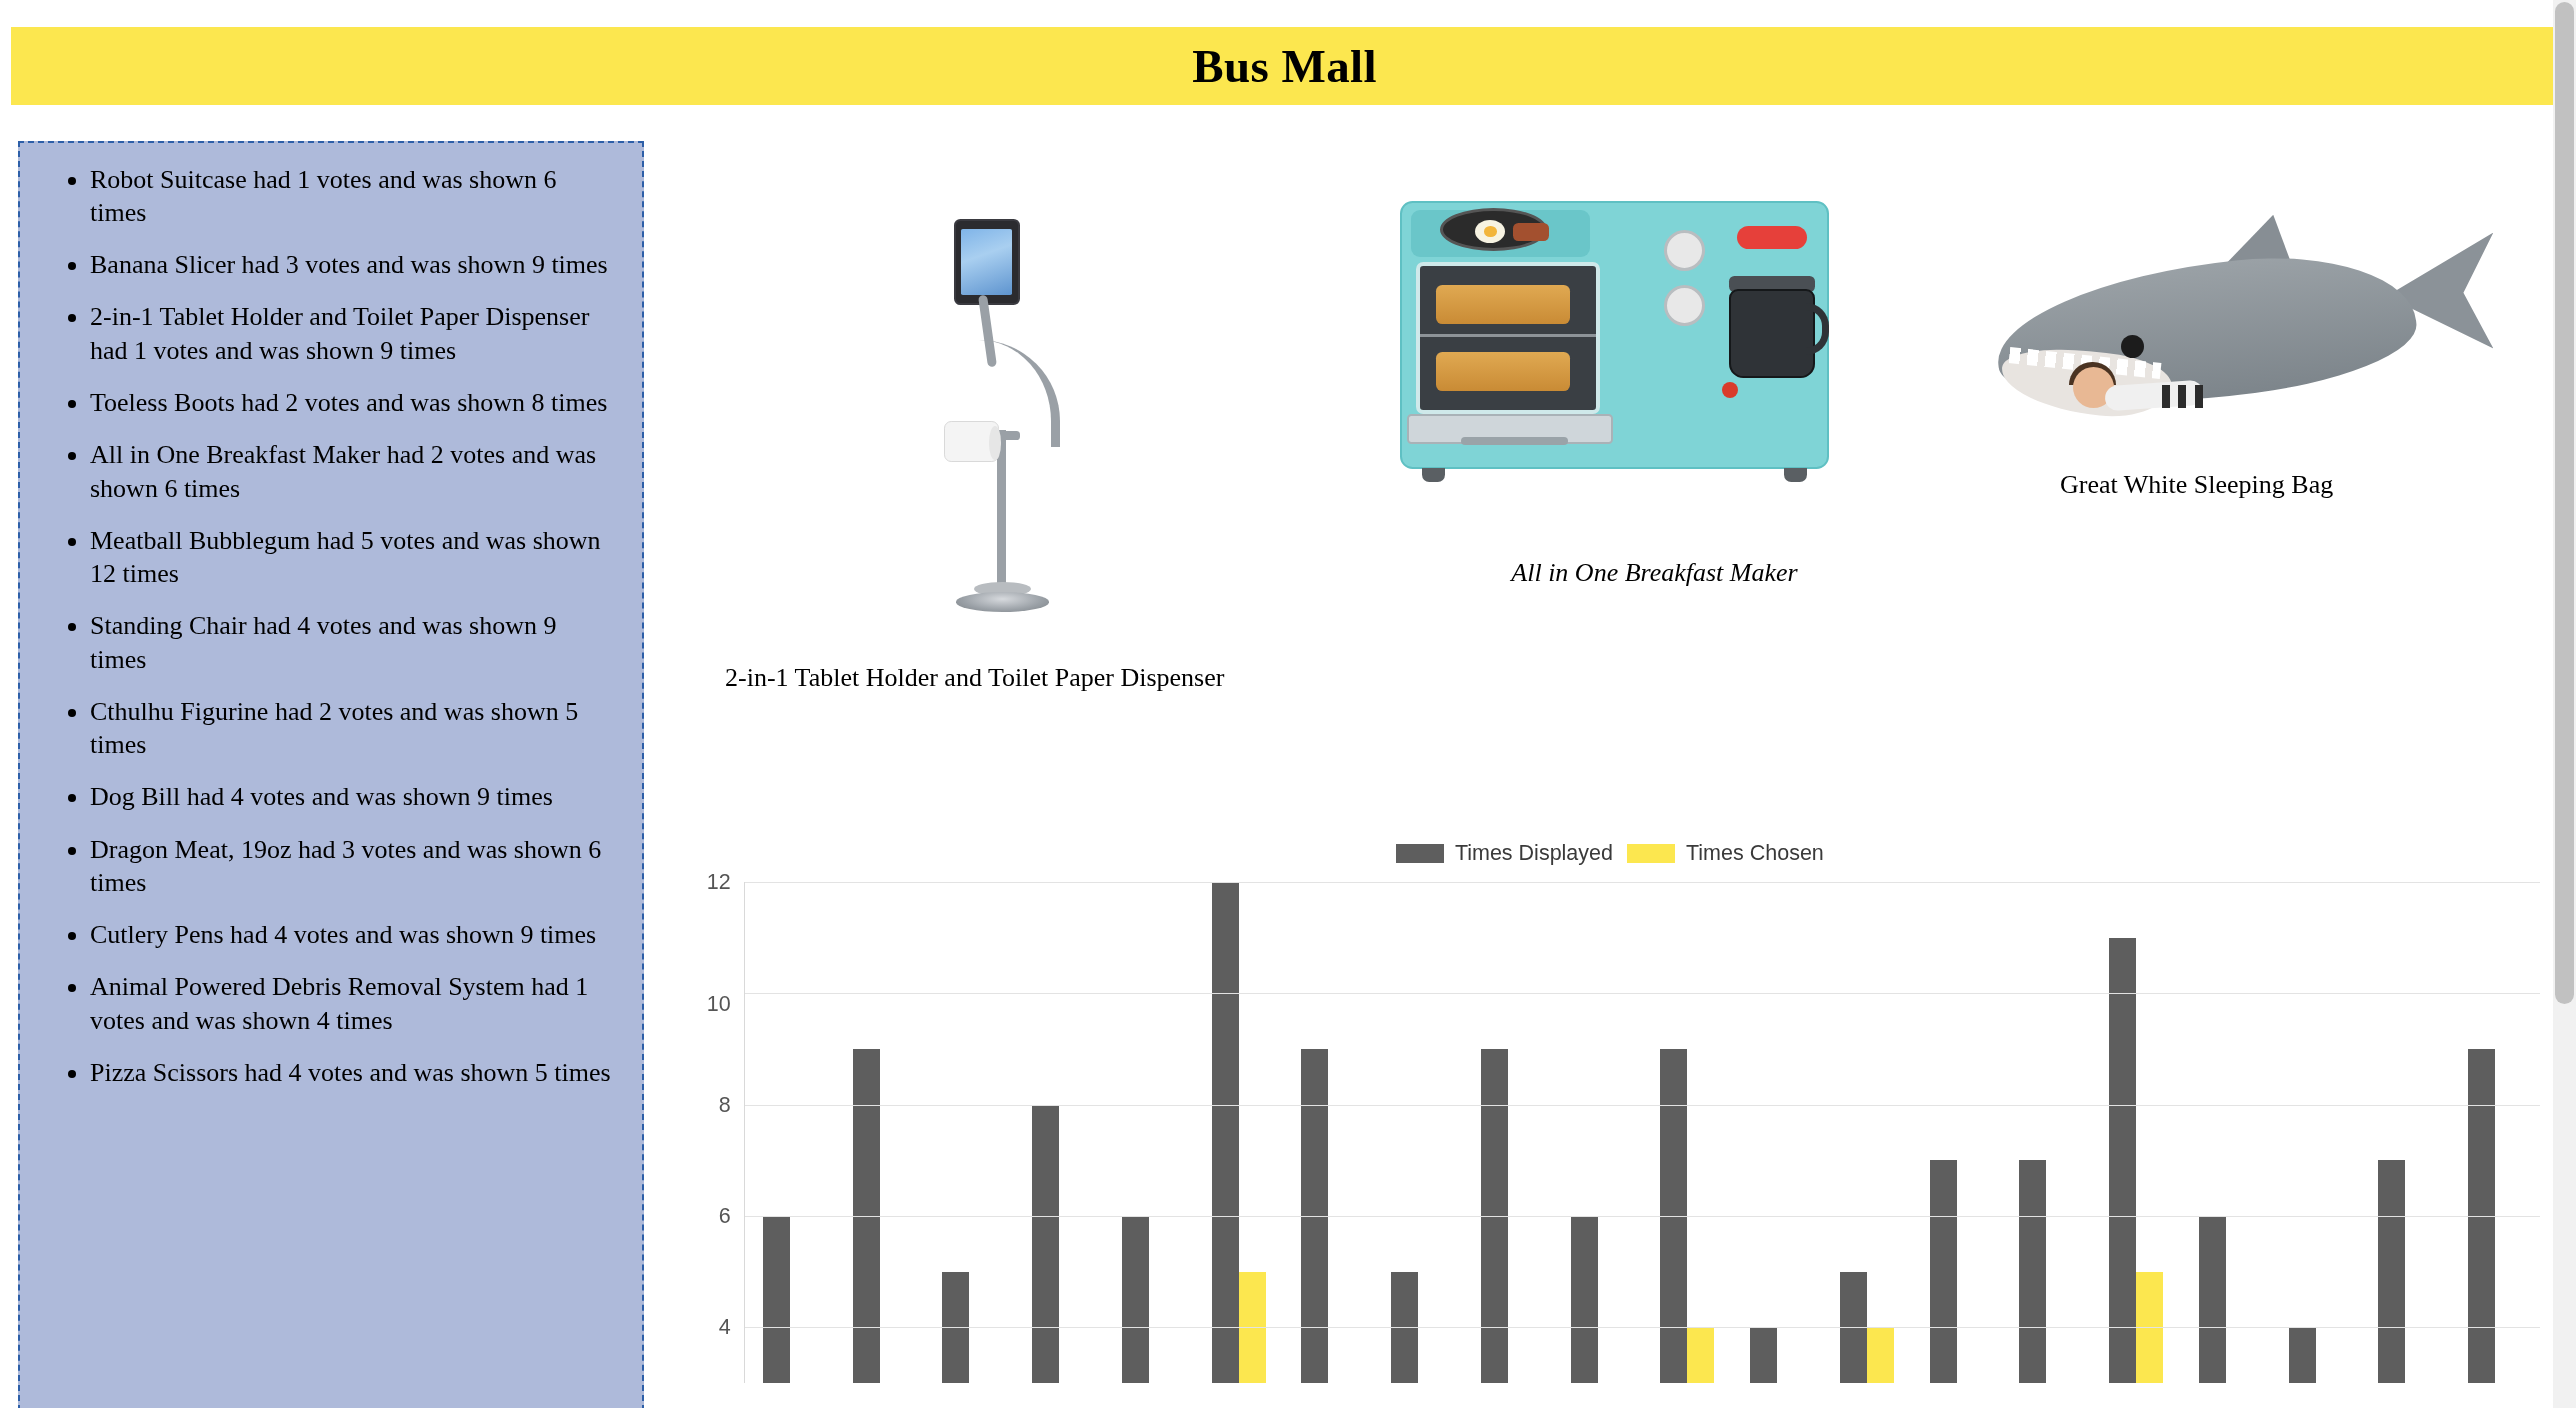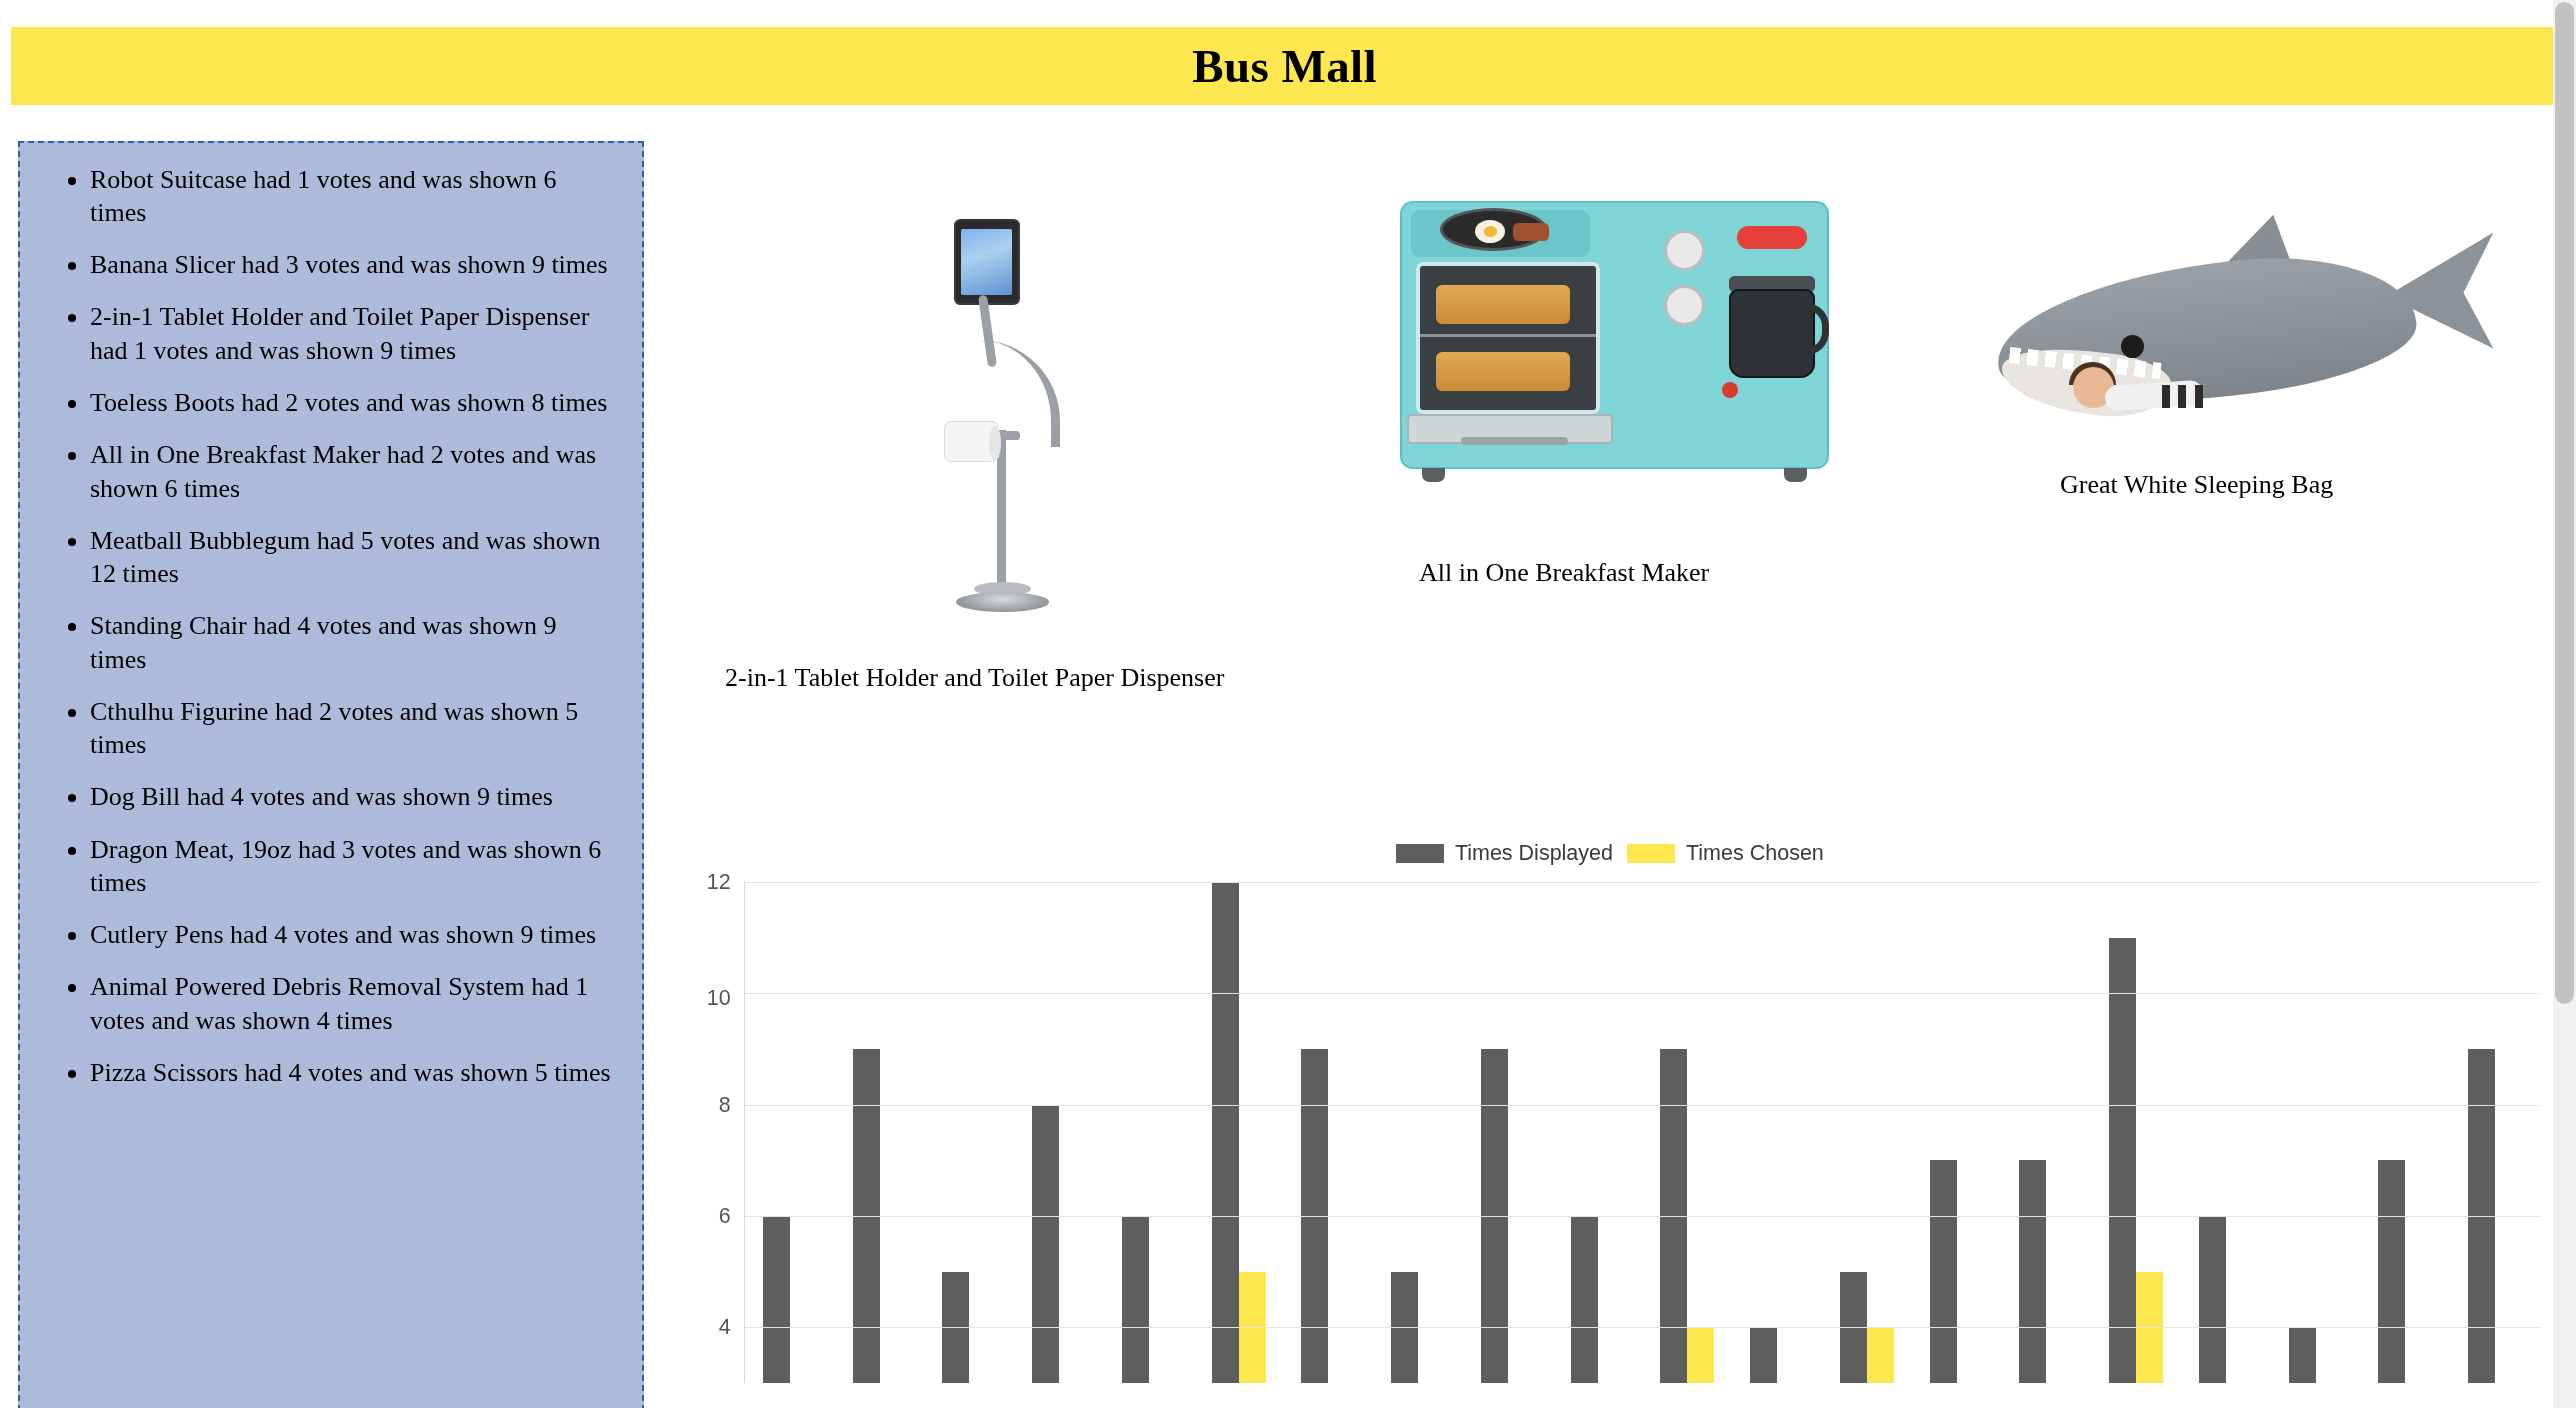--- a/index.html
+++ b/index.html
@@ -84,21 +84,21 @@
   }
   .product .caption {
     font-size: 26px;
     line-height: 1.35;
     color: #000;
     font-family: "Liberation Serif", serif;
     padding: 0 36px 0 45px;
   }
   .p1 .imgbox { align-items: flex-start; }
   .p1 .caption { margin-top: 16px; }
-  .p2 .caption { margin-top: -89px; text-align: left; padding-left: 116px;}
+  .p2 .caption { margin-top: -89px; text-align: center; padding-left: 116px; font-style: italic;}
   .p3 .caption { margin-top: -177px; text-align: left; padding-left: 134px;}
 
   
   .stand { position: relative; width: 322px; height: 438px; margin-top: 27px;}
   .tablet {
     position: absolute; left: 123px; top: 12.5px;
     width: 66px; height: 86px;
     background: #2b2b2f;
     border-radius: 6.3px;
     border: 2.7px solid #3a3a40;
@@ -501,21 +501,21 @@
             <div class="bar chos" style="height: 0px; background: rgb(252, 231, 79);"></div>
           </div>
         </div>
     <div class="gridline" style="top: 445px;"></div>
         <div class="ytick" style="top: 445px;">4</div>
         <div class="gridline" style="top: 334px;"></div>
         <div class="ytick" style="top: 334px;">6</div>
         <div class="gridline" style="top: 223px;"></div>
         <div class="ytick" style="top: 223px;">8</div>
         <div class="gridline" style="top: 111px;"></div>
-        <div class="ytick" style="top: 116px;">10</div>
+        <div class="ytick" style="top: 122px;">10</div>
         <div class="gridline" style="top: 0px;"></div>
         <div class="ytick" style="top: 0px; text-align: center;">12</div>
       </div>
   </div>
 
   <div class="scrollbar">
     <div class="scrollthumb"></div>
   </div>
 
 </div>

